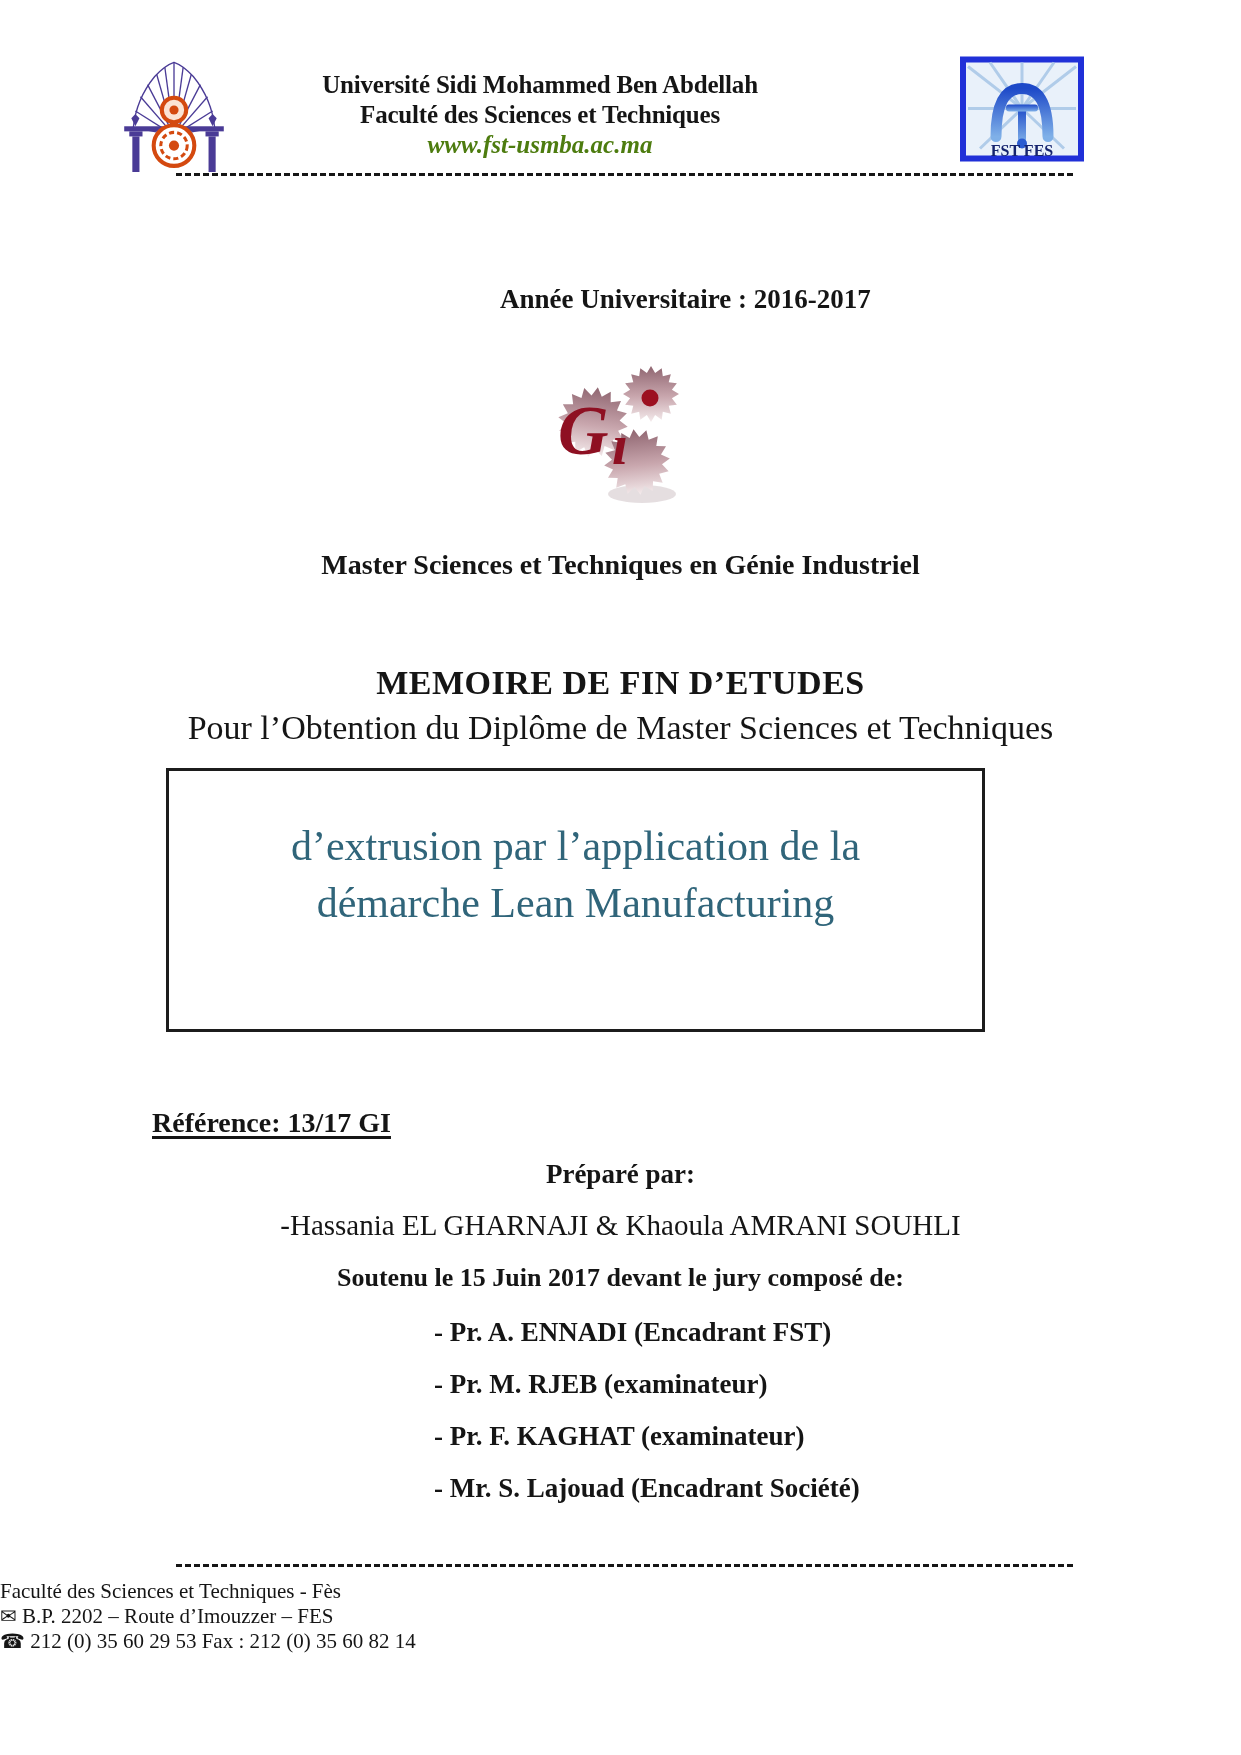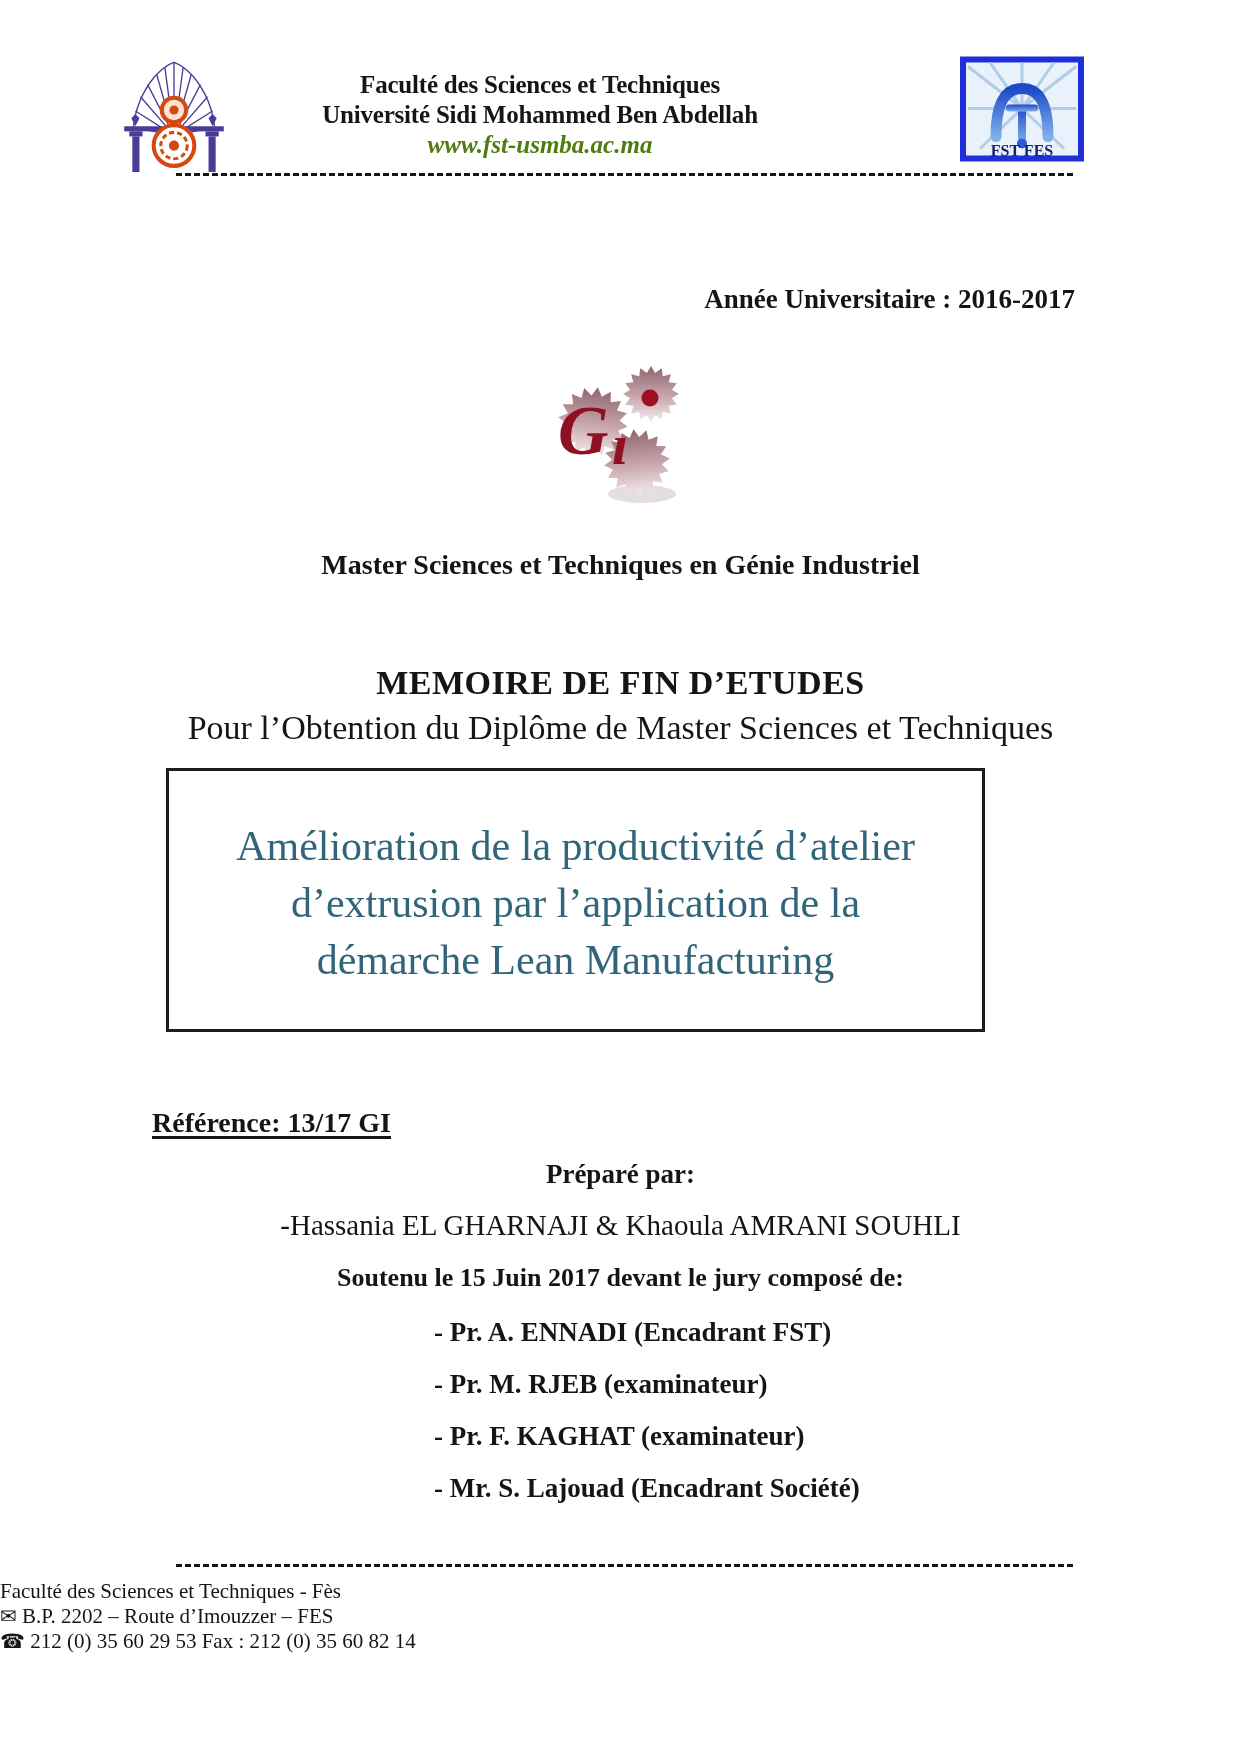--- a/index.html
+++ b/index.html
@@ -22,21 +22,21 @@
 
   .dash-line {
     position:absolute; left:176px; width:900px; height:3px;
     background:repeating-linear-gradient(90deg,#161616 0 6px, transparent 6px 9px);
   }
   .dash-top { top:173px; }
   .dash-bottom { top:1564px; }
 
   
   .annee {
-    position:absolute; left:500px; top:284px; width:575px; text-align:right;
+    position:absolute; left:500px; top:284px; width:575px; 
     font-size:27px; font-weight:bold;font-family:Liberation Serif, serif;
   }
   .gi-logo { position:absolute; left:550px; top:356px; width:145px; height:152px; }
 
   .program {
     position:absolute; left:0; top:549px; width:100%; text-align:center;
     font-size:28px; font-weight:bold;
   }
   .memoire-title {
     position:absolute; left:0; top:664px; width:100%; text-align:center;
@@ -119,22 +119,22 @@
       <path d="M95,79 l-4,-8 l4,-4 l4,4 z" fill="#4a3b96"></path>
       <circle cx="57" cy="63" r="12" fill="#fbe3d4" stroke="#d4490f" stroke-width="4"></circle>
       <circle cx="57" cy="63" r="4.5" fill="#d4490f"></circle>
       <circle cx="57" cy="98" r="20" fill="#ffffff" stroke="#d4490f" stroke-width="4"></circle>
       <circle cx="57" cy="98" r="13" fill="none" stroke="#d4490f" stroke-width="3" stroke-dasharray="5 3"></circle>
       <circle cx="57" cy="98" r="5" fill="#d4490f"></circle>
     </svg>
   </div>
 
   <div class="header-center">
+    <div class="header-line">Université Sidi Mohammed Ben Abdellah</div>
     <div class="header-line">Faculté des Sciences et Techniques</div>
-    <div class="header-line">Université Sidi Mohammed Ben Abdellah</div>
     <div class="header-site">www.fst-usmba.ac.ma</div>
   </div>
 
   <div class="fst-logo">
     <svg viewBox="0 0 124 105" width="124" height="106" aria-hidden="true">
       <defs>
         <linearGradient id="symgrad" x1="0" y1="0" x2="0" y2="1">
           <stop offset="0" stop-color="#1d49c8"></stop>
             <stop offset="1" stop-color="#7fb0e8"></stop>
         </linearGradient>
@@ -186,21 +186,20 @@
       <text x="62" y="108" font-family="Liberation Serif, serif" font-style="italic" font-weight="bold" font-size="58" fill="#8e1022">ı</text>
     </svg>
   </div>
 
   <div class="program">Master Sciences et Techniques en Génie Industriel</div>
 
   <div class="memoire-title">MEMOIRE DE FIN D’ETUDES</div>
   <div class="memoire-subtitle">Pour l’Obtention du Diplôme de Master Sciences et Techniques</div>
 
   <div class="title-box">
-    <div class="title-line">Amélioration de la productivité d’atelier</div>
     <div class="title-line">d’extrusion par l’application de la</div>
     <div class="title-line">démarche Lean Manufacturing</div>
   </div>
 
   <div class="reference-line">Référence: 13/17 GI</div>
 
   <div class="prepared-label">Préparé par:</div>
   <div class="authors">-Hassania EL GHARNAJI &amp; Khaoula AMRANI SOUHLI</div>
 
   <div class="defense-intro">Soutenu le 15 Juin 2017 devant le jury composé de:</div>

